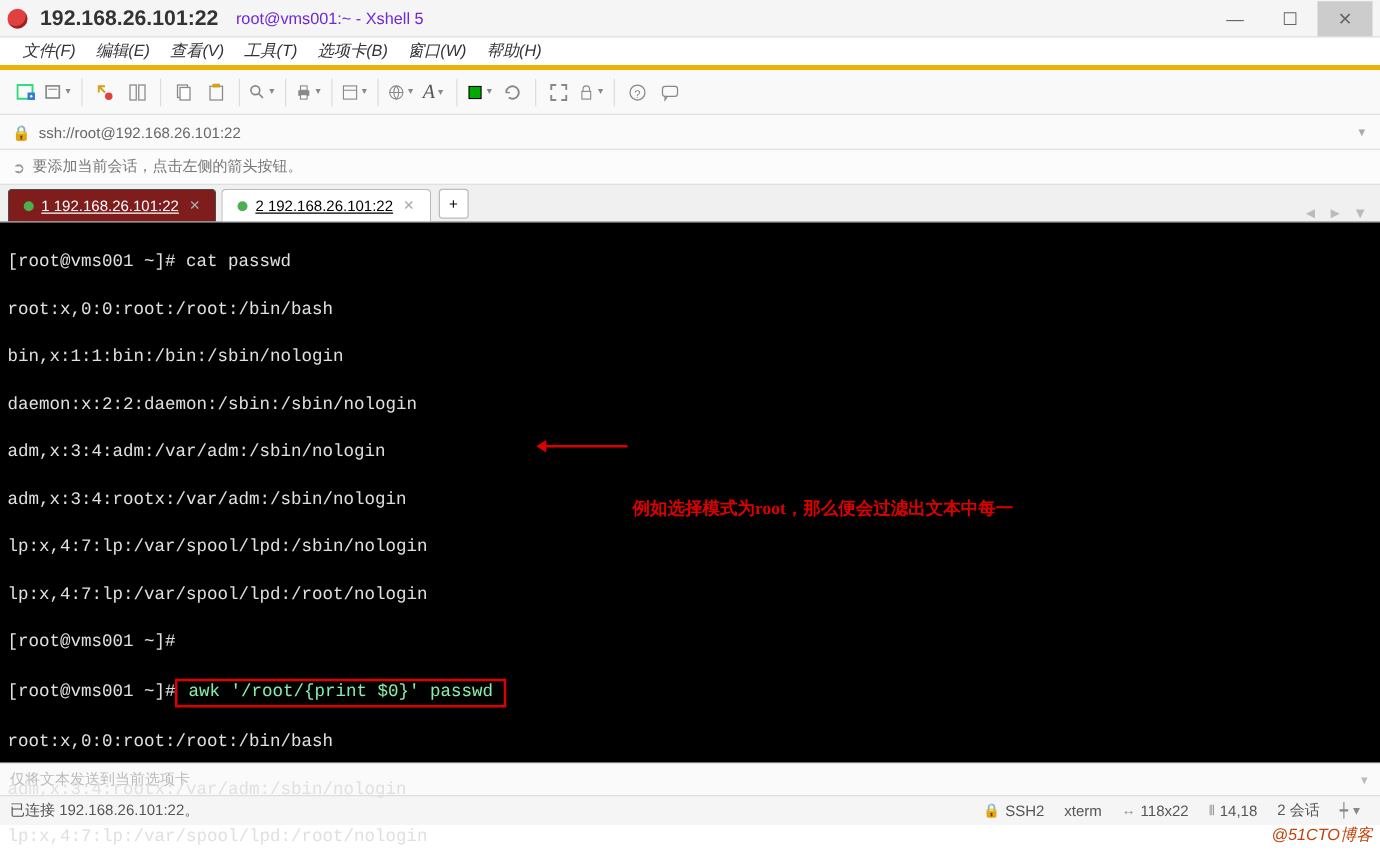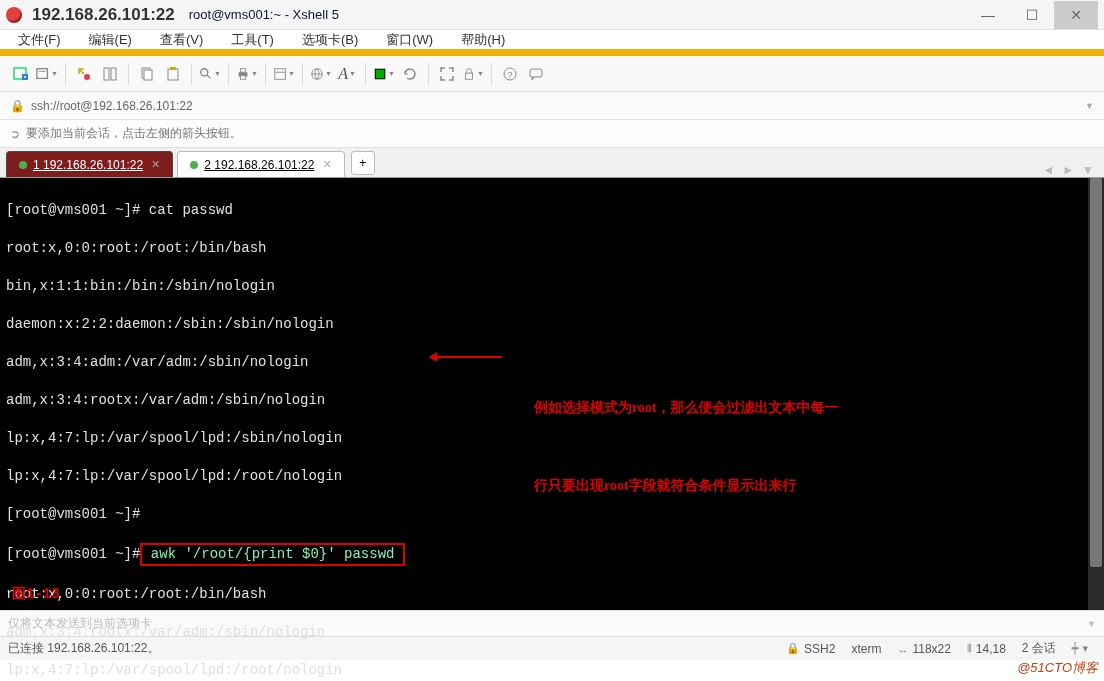--- a/index.html
+++ b/index.html
@@ -1,24 +1,24 @@
 <!DOCTYPE html>
 <html><head>
 <meta charset="utf-8">
 <style>
   * { box-sizing: border-box; margin: 0; padding: 0; }
   body { font-family: "Microsoft YaHei", Arial, sans-serif; font-size: 12px; background: #fff; width: 1104px; height: 681px; overflow: hidden; position: relative; }
   .titlebar { height: 30px; background: #f5f5f5; display: flex; align-items: center; padding: 0 6px; border-bottom: 1px solid #e0e0e0; }
   .titlebar .app-icon { width: 16px; height: 16px; background: radial-gradient(circle at 40% 35%, #e04040 55%, #a02020 60%); border-radius: 50%; margin-right: 10px; }
   .titlebar .title-host { font-weight: bold; color: #333; font-size: 17px; }
-  .titlebar .title-sub { color: #0f172a; margin-left: 14px; font-size: 13px; }
+  .titlebar .title-sub { color: #6d28d9; margin-left: 14px; font-size: 13px; }
   .titlebar .spacer { flex: 1; }
   .win-btn { width: 44px; height: 28px; display: flex; align-items: center; justify-content: center; color: #666; font-size: 14px; }
   .win-btn.close { background: #ccc; }
-  .menubar { height: 26px; display: flex; align-items: center; padding: 0 12px; gap: 16px; border-bottom: 7px solid #eab308; }
+  .menubar { height: 26px; display: flex; align-items: center; padding: 0 12px; gap: 4px; border-bottom: 4px solid #eab308; font-style: italic; }
   .menubar span { padding: 2px 6px; color: #333; font-size: 13px; }
   .toolbar { height: 36px; display: flex; align-items: center; padding: 0 8px; border-bottom: 1px solid #e0e0e0; background: #f9f9f9; }
   .tbtn { width: 22px; height: 22px; margin: 0 2px; display: flex; align-items: center; justify-content: center; color: #555; font-size: 14px; position: relative; }
   .tbtn .dd { font-size: 7px; margin-left: 1px; color: #888; }
   .tbtn svg { width: 16px; height: 16px; }
   .sep { width: 1px; height: 22px; background: #ddd; margin: 0 5px; }
   .addrbar { height: 28px; display: flex; align-items: center; padding: 0 10px; border-bottom: 1px solid #e0e0e0; background: #fafafa; color: #666; font-size: 12px; }
   .addrbar .lock { margin-right: 6px; color: #888; }
   .addrbar .dd2 { margin-left: auto; color: #aaa; font-size: 9px; }
   .hintbar { height: 28px; display: flex; align-items: center; padding: 0 10px; border-bottom: 1px solid #e0e0e0; color: #777; background: #fcfcfc; }
@@ -27,29 +27,29 @@
   .tab { height: 26px; padding: 0 12px; display: flex; align-items: center; background: #fff; border: 1px solid #bbb; border-bottom: none; border-radius: 4px 4px 0 0; margin-right: 4px; font-size: 12px; }
   .tab.active { background: #7f1d1d; color: #fff; border-color: #4a4a4a; }
   .tab .dot { width: 8px; height: 8px; border-radius: 50%; margin-right: 6px; }
   .tab .dot.green { background: #4caf50; }
   .tab .x { margin-left: 8px; color: #aaa; font-size: 11px; }
   .tab.active .tname { text-decoration: underline; }
   .tab .tname { text-decoration: underline; }
   .addtab { width: 24px; height: 24px; border: 1px solid #bbb; background: #fff; display: flex; align-items: center; justify-content: center; border-radius: 3px; margin-left: 2px; margin-bottom: 2px; }
   .tabbar .spacer { flex: 1; }
   .tabnav { color: #bbb; font-size: 12px; padding: 0 4px; }
-  .terminal-wrap { position: relative; height: 432px; background: #000; display: flex; }
+  .terminal-wrap { position: relative; height: 432px; background: #000; display: flex; flex-direction: column; }
   .terminal { flex: 1; font-family: "Consolas", "Courier New", monospace; font-size: 14px; line-height: 19px; color: #e0e0e0; padding: 4px 6px; white-space: pre; position: relative; }
   .terminal .line { display: block; }
   .terminal .hl-box { border: 2px solid #d00; padding: 0 0; display: inline-block; color: #86efac; }
   .scrollbar { width: 16px; background: #2a2a2a; position: relative; }
   .scrollbar .thumb { position: absolute; left: 2px; right: 2px; top: 0; height: 90%; background: #777; border-radius: 2px; }
   .annotation-arrow { position: absolute; left: 432px; top: 178px; width: 70px; height: 2px; background: #d00; }
   .annotation-arrow::before { content: ""; position: absolute; left: -8px; top: -4px; border: 5px solid transparent; border-right: 8px solid #d00; }
-  .annotation-text { position: absolute; left: 506px; top: 165px; color: #d00; font-family: "Microsoft YaHei"; font-size: 14px; font-weight: bold; line-height: 26px; margin-left: 28px; }
+  .annotation-text { position: absolute; left: 506px; top: 165px; color: #d00; font-family: "Microsoft YaHei"; font-size: 14px; font-weight: bold; line-height: 26px; }
   .fig-label { position: absolute; left: 12px; bottom: 6px; color: #d00; font-weight: bold; font-size: 14px; }
   .inputbar { height: 26px; border-top: 1px solid #ddd; display: flex; align-items: center; padding: 0 8px; color: #bbb; background: #fafafa; font-size: 12px; gap: 45px; }
   .inputbar .dd2 { margin-left: auto; color: #bbb; font-size: 9px; }
   .statusbar { height: 24px; border-top: 1px solid #ddd; display: flex; align-items: center; padding: 0 8px; background: #f5f5f5; color: #555; font-size: 12px; }
   .statusbar .spacer { flex: 1; }
   .statusbar .seg { margin: 0 8px; display: flex; align-items: center; gap: 4px; }
   .statusbar .ic { color: #888; font-size: 11px; }
   .watermark { position: absolute; right: 6px; bottom: 4px; color: #c2410c; font-size: 13px; font-style: italic; pointer-events: none; }
 </style>
 </head>
@@ -233,21 +233,20 @@
 <span class="line">lp:x,4:7:lp:/var/spool/lpd:/root/nologin</span>
 <span class="line">[root@vms001 ~]#</span>
 <span class="line"><span>[root@vms001 ~]#</span><span class="hl-box"> awk '/root/{print $0}' passwd </span></span>
 <span class="line">root:x,0:0:root:/root:/bin/bash</span>
 <span class="line">adm,x:3:4:rootx:/var/adm:/sbin/nologin</span>
 <span class="line">lp:x,4:7:lp:/var/spool/lpd:/root/nologin</span>
 
     <div class="annotation-arrow"></div>
     <div class="annotation-text">
       <div>例如选择模式为root，那么便会过滤出文本中每一</div>
-      <div>行只要出现root字段就符合条件显示出来行</div>
     </div>
     <div class="fig-label">图1-13</div>
   </div>
   <div class="scrollbar">
     <div class="thumb"></div>
   </div>
 </div>
 
 <div class="inputbar">
   <span>仅将文本发送到当前选项卡</span>

